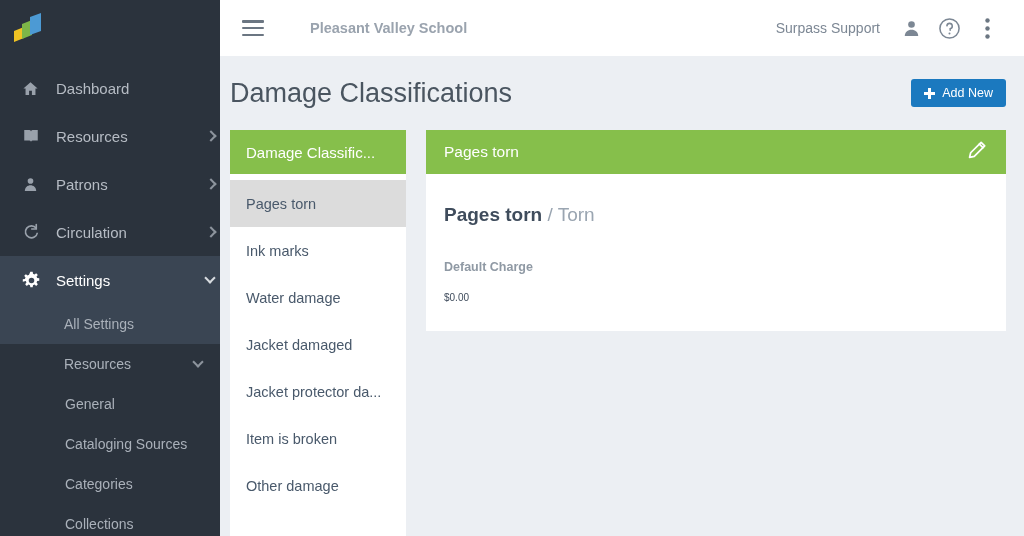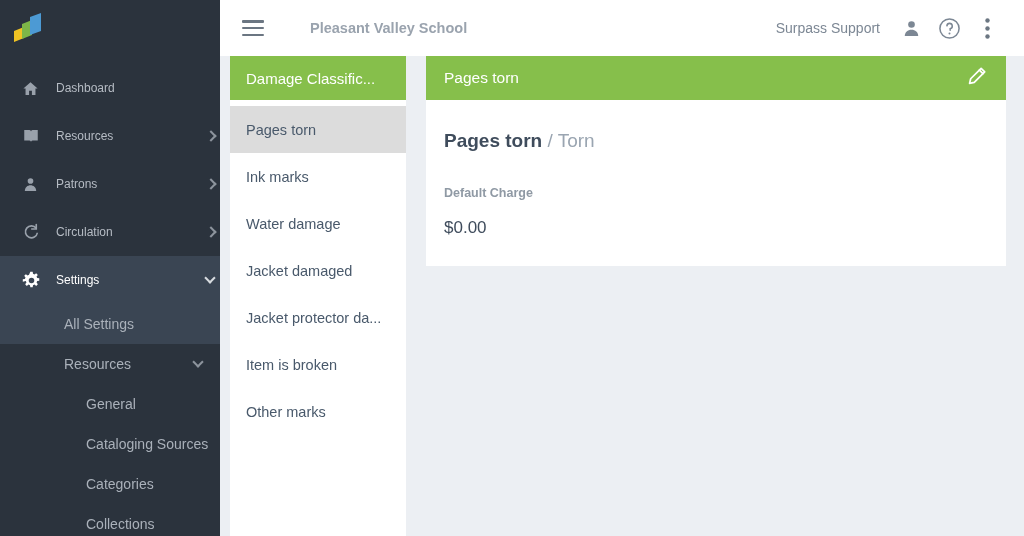--- a/index.html
+++ b/index.html
@@ -46,21 +46,21 @@
 
   .nav { padding-top: 8px; }
 
   .nav-item {
     display: flex;
     align-items: center;
     height: 48px;
     padding-left: 22px;
     padding-right: 4px;
     color: #b6bcc4;
-    font-size: 12px;
+    font-size: 15px;
     position: relative;
     cursor: pointer;
   }
   .nav-item .nav-icon {
     width: 22px;
     flex: 0 0 22px;
     display: flex;
     align-items: center;
     justify-content: flex-start;
     margin-right: 12px;
@@ -93,21 +93,21 @@
     display: flex;
     align-items: center;
     height: 40px;
     color: #aab1ba;
     font-size: 14px;
     cursor: pointer;
     padding-right: 16px;
   }
   .sub-item .sub-label { flex: 1 1 auto; white-space: nowrap; }
   .sub-item.level1 { padding-left: 64px; }
-  .sub-item.level2 { padding-left: 86px; }
+  .sub-item.level2 { padding-left: 65px; }
   .sub-item.highlight { background: #3a4553; }
 
   .settings-block { background: #3a4553; }
 
   
   .main {
     flex: 1 1 auto;
     width: 804px;
     height: 536px;
     background: #eceff3;
@@ -274,21 +274,21 @@
   }
   .detail-name .sub { color: #9aa5b1; font-weight: normal; }
   .field-label {
     color: #8f99a4;
     font-size: 12.5px;
     font-weight: bold;
     margin-bottom: 18px;
   }
   .field-value {
     color: #3f4c5c;
-    font-size: 17px;
+    font-size: 10px;
   }
   .pencil { cursor: pointer; display: block; }
 </style>
 </head>
 <body>
 
 <div class="app">
 
   <aside class="sidebar">
 
@@ -408,20 +408,27 @@
         <span class="icon-btn">
           <svg width="5" height="21" viewBox="0 0 5 21" fill="#6b7682">
             <circle cx="2.5" cy="2.5" r="2.2"></circle>
               <circle cx="2.5" cy="10.5" r="2.2"></circle>
               <circle cx="2.5" cy="18.5" r="2.2"></circle>
           </svg>
         </span>
       </div>
     </header>
 
+    <div class="page-header">
+      <h1 class="page-title">Damage Classifications</h1>
+      <button class="add-new-btn">
+        <span class="plus-icon"></span>
+        <span>Add New</span>
+      </button>
+    </div>
 
     <div class="content">
 
       <section class="list-panel">
         <div class="panel-head">Damage Classific...</div>
         <div class="list-body">
           <div class="list-row selected">
             <span>Pages torn</span>
           </div>
           <div class="list-row">
@@ -433,21 +440,21 @@
           <div class="list-row">
             <span>Jacket damaged</span>
           </div>
           <div class="list-row">
             <span>Jacket protector da...</span>
           </div>
           <div class="list-row">
             <span>Item is broken</span>
           </div>
           <div class="list-row">
-            <span>Other marks</span>
+            <span>Other damage</span>
           </div>
         </div>
       </section>
 
       <section class="detail-panel">
         <div class="detail-head">
           <span class="detail-title">Pages torn</span>
           <span class="pencil">
             <svg width="22" height="22" viewBox="0 0 24 24" fill="none" stroke="#ffffff" stroke-width="1.9" stroke-linecap="round" stroke-linejoin="round">
               <path d="M16.5 3.6 l3.9 3.9 -11.4 11.4 -5.1 1.2 1.2 -5.1 Z"></path>

